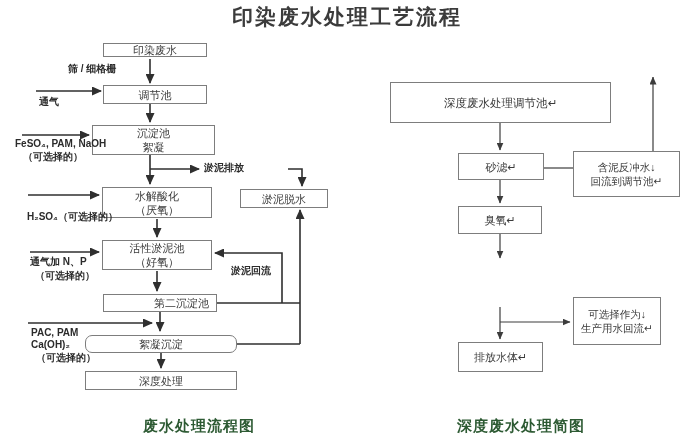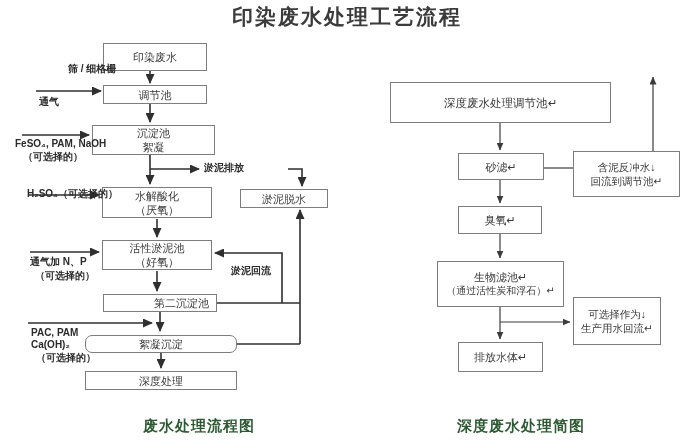--- a/index.html
+++ b/index.html
@@ -70,21 +70,21 @@
       <path d="M653 151 V77" marker-end="url(#mSmall)"></path>
       <path d="M500 180 V203" marker-end="url(#mSmall)"></path>
       <path d="M500 234 V258" marker-end="url(#mSmall)"></path>
       <path d="M500 307 V339" marker-end="url(#mSmall)"></path>
       <path d="M500 322 H570" marker-end="url(#mSmall)"></path>
     </g>
   </svg>
 
   <div class="title">印染废水处理工艺流程</div>
 
-  <div class="box" style="left:103px;top:43px;width:104px;height:28px;">印染废水</div>
+  <div class="box" style="left:103px;top:43px;width:104px;height:14px;">印染废水</div>
 
   <div class="box" style="left:103px;top:85px;width:104px;height:19px;">调节池</div>
 
   <div class="box" style="left:92px;top:125px;width:123px;height:30px;">
     <span>沉淀池</span>
     <span>絮凝</span>
   </div>
 
   <div class="box" style="left:102px;top:187px;width:110px;height:31px;">
     <span>水解酸化</span>
@@ -101,44 +101,40 @@
   <div class="box" style="left:85px;top:335px;width:152px;height:18px;border-radius:7px;">絮凝沉淀</div>
 
   <div class="box" style="left:85px;top:371px;width:152px;height:19px;">深度处理</div>
 
   <div class="box" style="left:240px;top:189px;width:88px;height:19px;">淤泥脱水</div>
 
   <span class="lbl" style="left:68px;top:63px;">筛 / 细格栅</span>
   <span class="lbl" style="left:39px;top:96px;">通气</span>
   <span class="lbl" style="left:15px;top:138px;">FeSO₄, PAM, NaOH</span>
   <span class="lbl" style="left:23px;top:151px;">（可选择的）</span>
-  <span class="lbl" style="left:27px;top:188px;">H₂SO₄（可选择的）</span>
+  <span class="lbl" style="left:27px;top:211px;">H₂SO₄（可选择的）</span>
   <span class="lbl" style="left:30px;top:256px;">通气加 N、P</span>
   <span class="lbl" style="left:35px;top:270px;">（可选择的）</span>
   <span class="lbl" style="left:31px;top:327px;">PAC, PAM</span>
   <span class="lbl" style="left:31px;top:339px;">Ca(OH)₂</span>
   <span class="lbl" style="left:36px;top:352px;">（可选择的）</span>
   <span class="lbl" style="left:204px;top:162px;">淤泥排放</span>
   <span class="lbl" style="left:231px;top:265px;">淤泥回流</span>
 
   <div class="box" style="left:390px;top:82px;width:221px;height:41px;font-size:11.5px;">深度废水处理调节池↵</div>
 
   <div class="box" style="left:458px;top:153px;width:86px;height:27px;">砂滤↵</div>
 
   <div class="box" style="left:573px;top:151px;width:107px;height:46px;font-size:10.5px;">
     <span>含泥反冲水↓</span>
     <span>回流到调节池↵</span>
   </div>
 
   <div class="box" style="left:458px;top:206px;width:84px;height:28px;">臭氧↵</div>
 
-  <div class="box" style="left:437px;top:261px;width:127px;height:46px;">
-    <span>生物滤池↵</span>
-    <span class="small">（通过活性炭和浮石）↵</span>
-  </div>
 
   <div class="box" style="left:573px;top:297px;width:88px;height:48px;font-size:10.5px;">
     <span>可选择作为↓</span>
     <span>生产用水回流↵</span>
   </div>
 
   <div class="box" style="left:458px;top:342px;width:85px;height:30px;">排放水体↵</div>
 
   <div class="caption" style="left:85px;">废水处理流程图</div>
   <div class="caption" style="left:415px;">深度废水处理简图</div>

